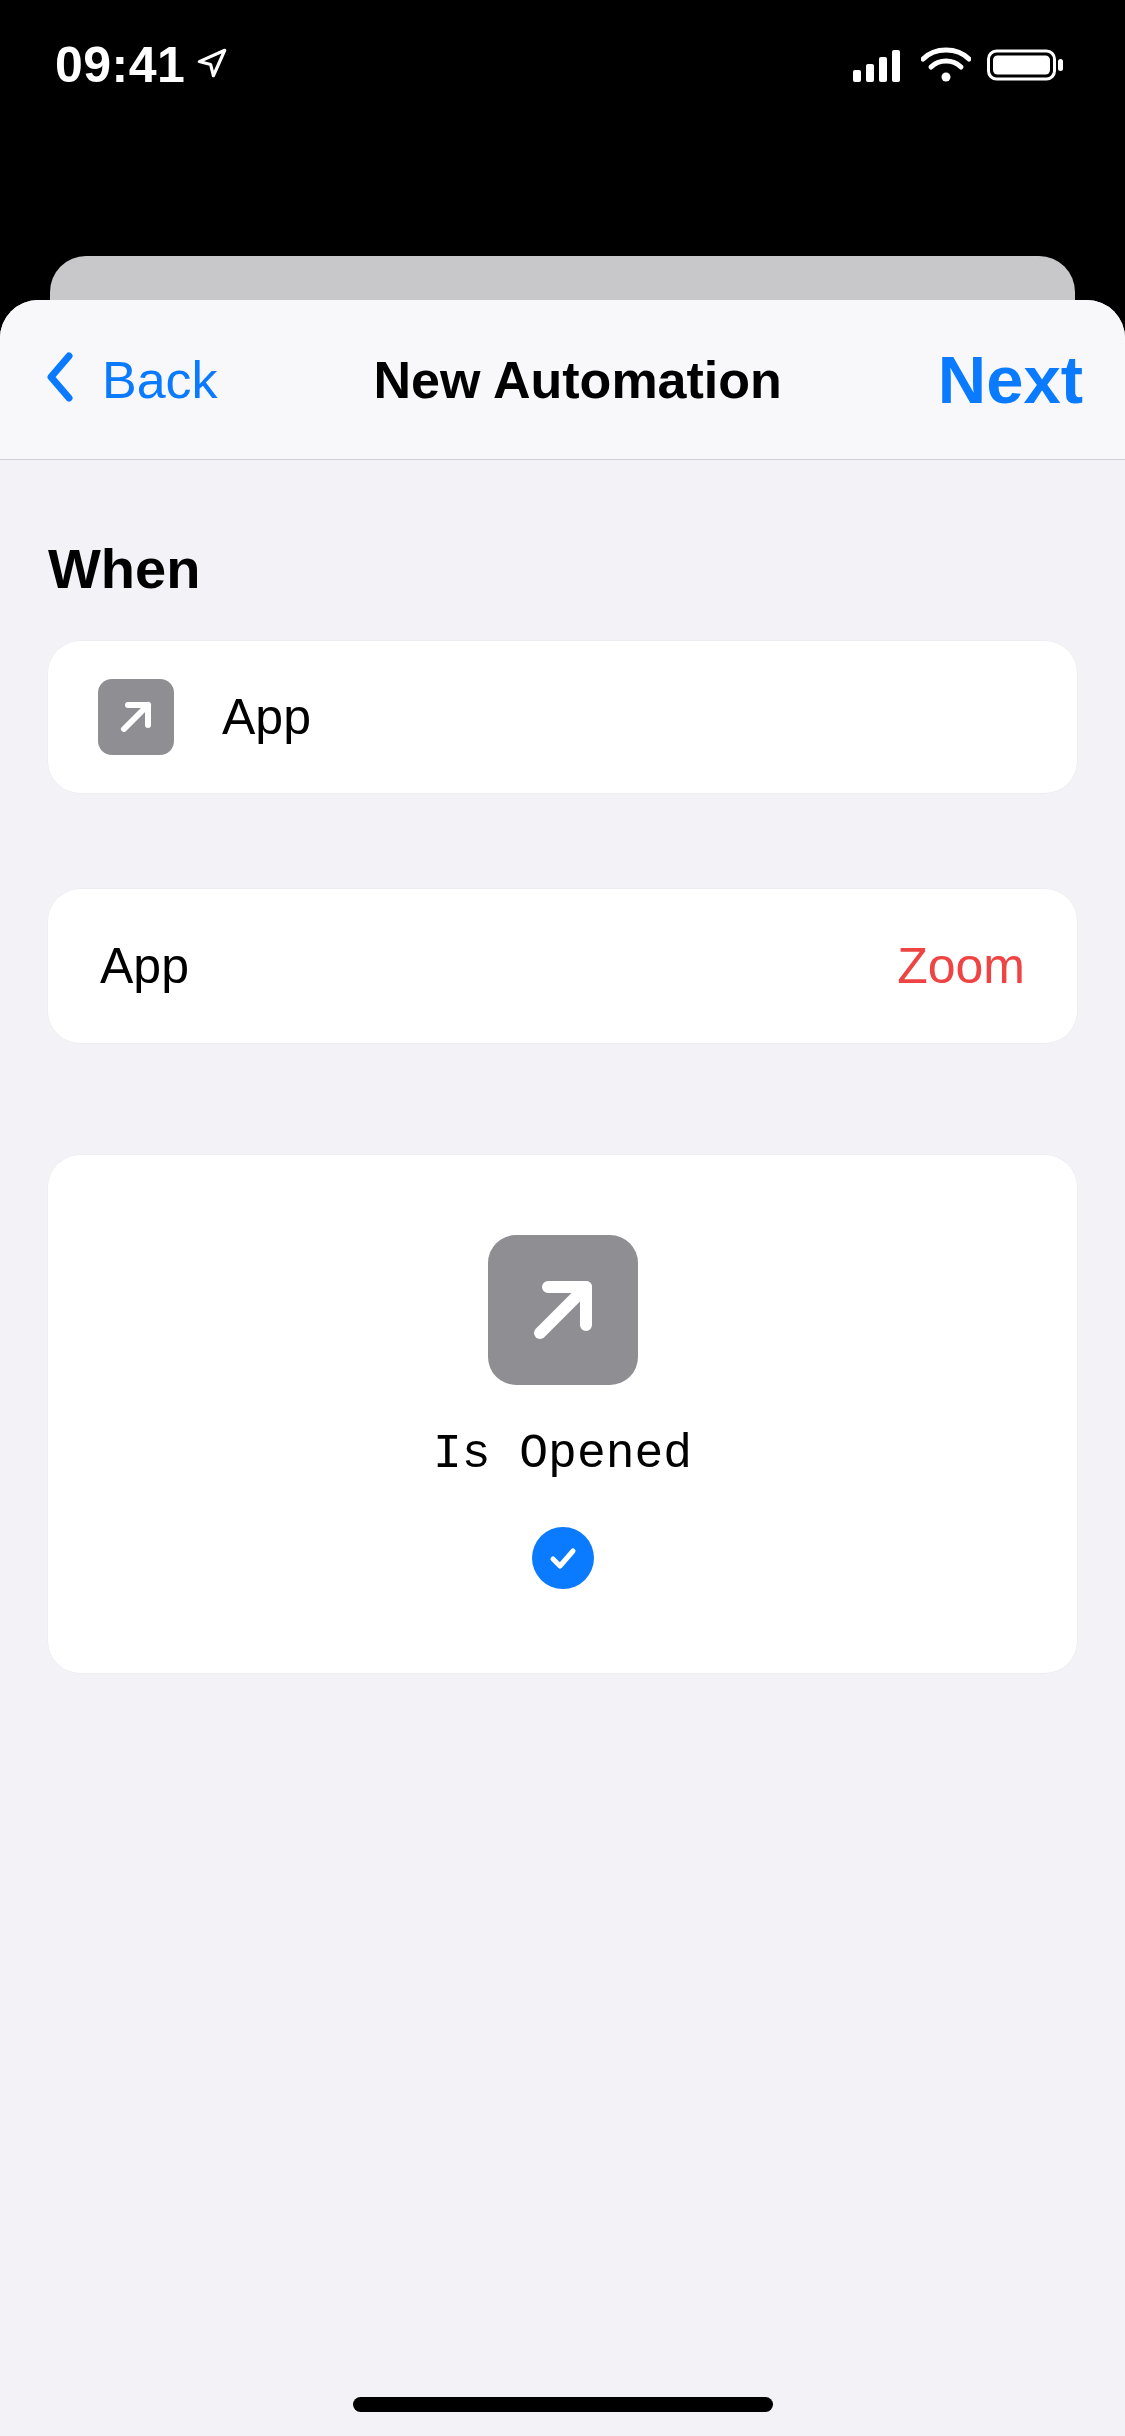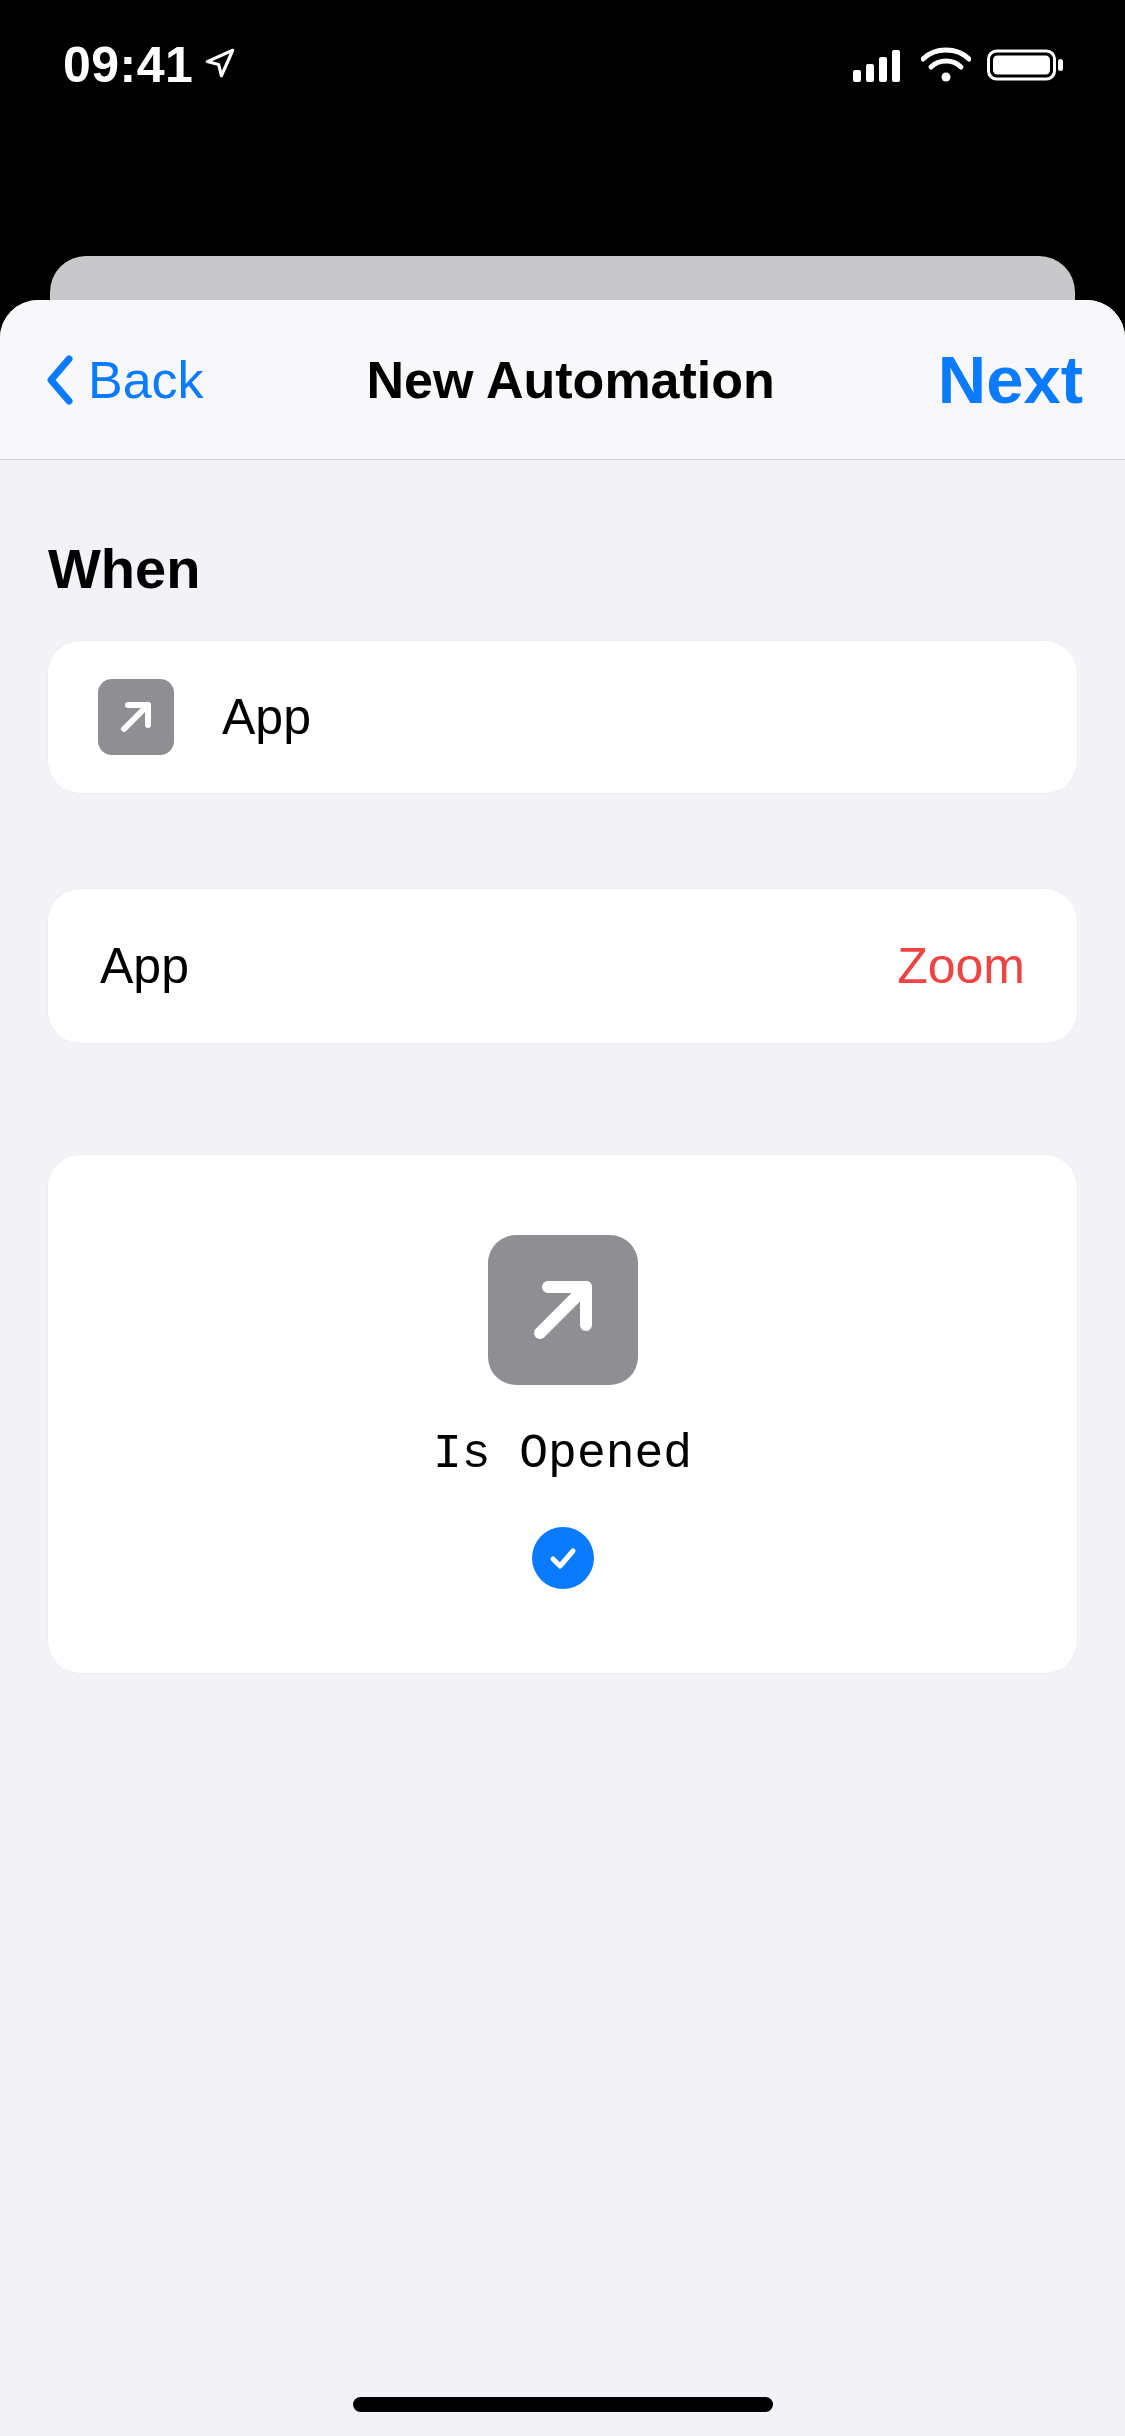--- a/index.html
+++ b/index.html
@@ -14,21 +14,20 @@
   
   .status-bar {
     position: absolute;
     top: 0; left: 0; right: 0;
     height: 130px;
     display: flex;
     align-items: center;
     justify-content: space-between;
     padding: 0 60px 0 55px;
     color: #fff;
-    margin-left: 8px;
   }
   .status-left { display: flex; align-items: center; gap: 10px; }
   .status-time { font-size: 50px; font-weight: 600; letter-spacing: 0.5px; }
   .status-right { display: flex; align-items: center; gap: 16px; }
   .status-right svg { display: block; }
 
   
   .bg-peek {
     position: absolute;
     top: 256px; left: 50px; right: 50px;
@@ -49,21 +48,21 @@
   
   .nav {
     height: 160px;
     display: flex;
     align-items: center;
     justify-content: space-between;
     padding: 0 42px;
     background: #f8f8fa;
     border-bottom: 1px solid #d1d1d6;
   }
-  .nav-left { display: flex; align-items: center; gap: 10px; color: #0a7aff; cursor: pointer; }
+  .nav-left { display: flex; align-items: flex-start; gap: 24px; color: #0a7aff; cursor: pointer; }
   .nav-left svg { display: block; }
   .nav-back-label { font-size: 52px; font-weight: 400; }
   .nav-title { font-size: 52px; font-weight: 600; color: #000; }
   .nav-right { color: #0a7aff; font-size: 67px; font-weight: 600; cursor: pointer; }
 
   
   .content { padding: 44px 48px 0 48px; }
   .section-title { font-size: 56px; font-weight: 700; color: #000; margin: 32px 0 40px 0; }
 
   .card {

